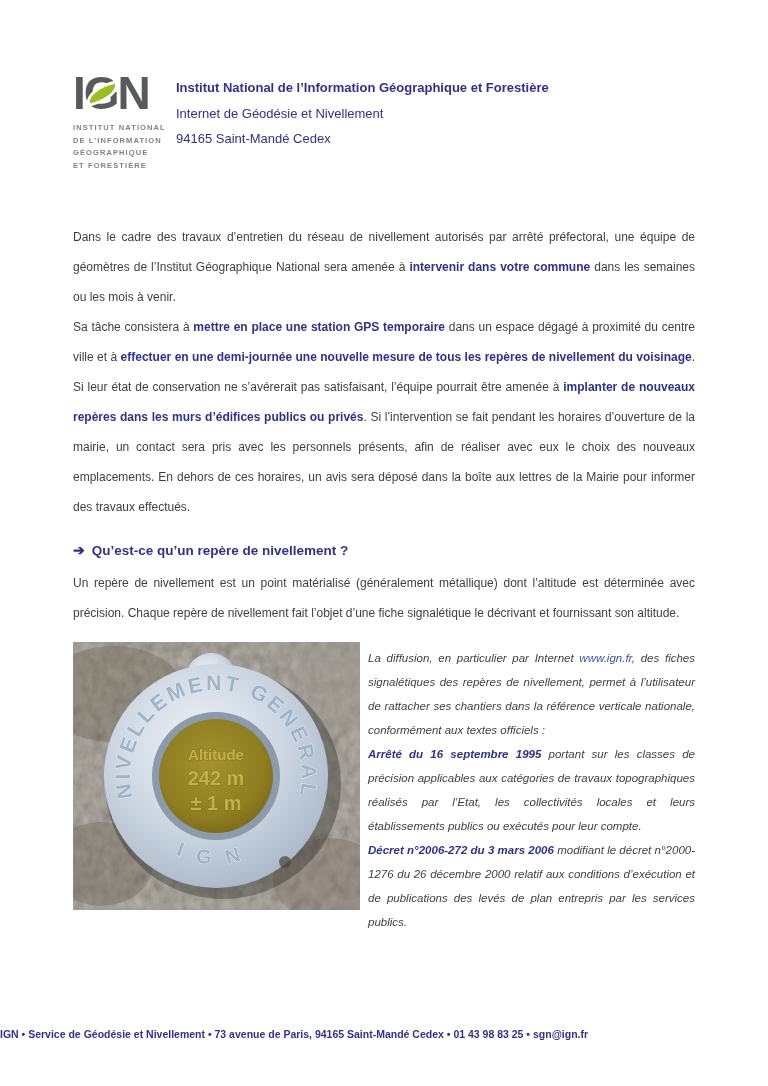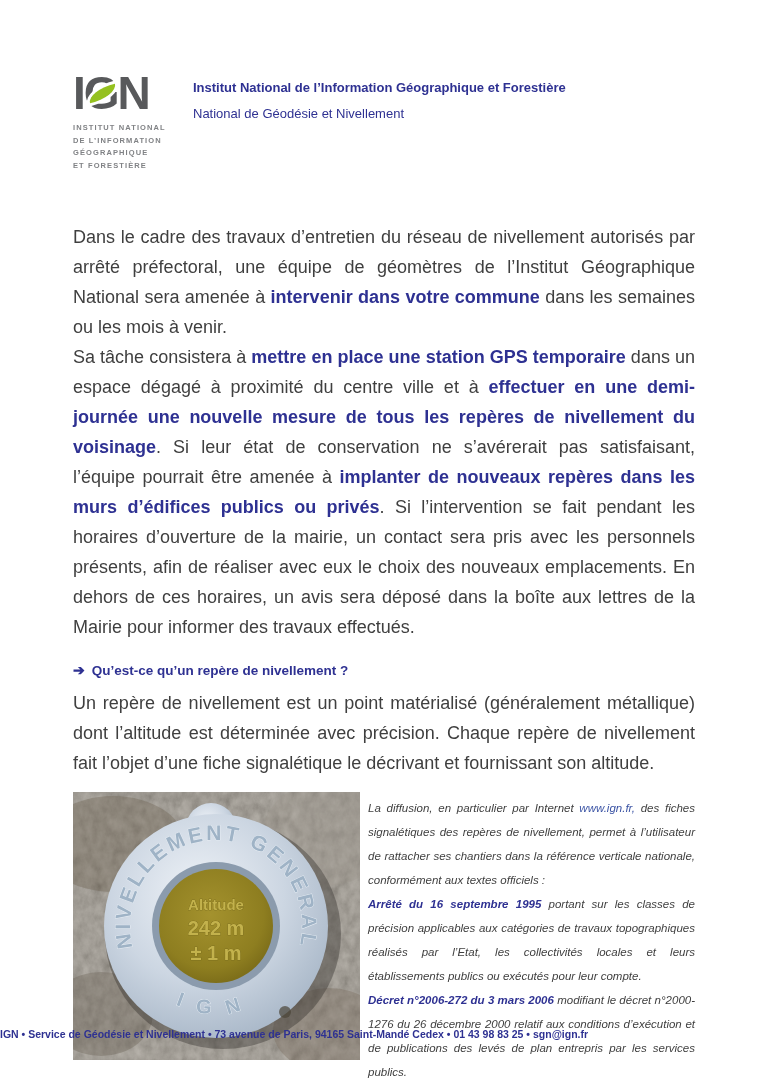--- a/index.html
+++ b/index.html
@@ -26,28 +26,28 @@
     width:29px; height:13px; background:#95C11F;
     border-radius:100% 0 100% 0;
     transform:rotate(-14deg);
     box-shadow:0 0 0 3px #ffffff;
   }
   .logo-tagline { margin-top:9px; }
   .logo-tagline div {
     font-size:7.5px; font-weight:bold; letter-spacing:1.1px;
     color:#808285; line-height:12.5px; white-space:nowrap;
   }
-  .org { margin-left:20px; padding-top:1px; }
+  .org { margin-left:3px; padding-top:1px; }
   .org div { font-size:13px; line-height:25.5px; color:#2E3192; }
   .org .org-name { font-weight:bold; }
 
   
   .content { margin-top:50px; }
   .para {
-    font-size:18px; line-height:30px; text-align:justify; color:#3f3f3f;
+    font-size:12px; line-height:30px; text-align:justify; color:#3f3f3f;
   }
   .hl { color:#2E3192; font-weight:bold; }
 
   .section-heading {
     margin-top:20px; font-size:13.5px; font-weight:bold; color:#2E3192;
   }
   .section-heading .arrow { margin-right:7px; font-size:14px; }
   .def-para { margin-top:10px; }
 
   
@@ -96,21 +96,22 @@
       </div>
       <div class="logo-tagline">
         <div>INSTITUT NATIONAL</div>
         <div>DE L’INFORMATION</div>
         <div>GÉOGRAPHIQUE</div>
         <div>ET FORESTIÈRE</div>
       </div>
     </div>
     <div class="org">
       <div class="org-name">Institut National de l’Information Géographique et Forestière</div>
-      <div>National de Géodésie et Nivellement</div>
+      <div>Internet de Géodésie et Nivellement</div>
+      <div>94165 Saint-Mandé Cedex</div>
     </div>
   </div>
 
   <div class="content">
     <p class="para"><span>Dans le cadre des travaux d’entretien du réseau de nivellement autorisés par arrêté préfectoral, une équipe de géomètres de l’Institut Géographique National sera amenée à </span><span class="hl">intervenir dans votre commune</span><span> dans les semaines ou les mois à venir.</span></p>
     <p class="para"><span>Sa tâche consistera à </span><span class="hl">mettre en place une station GPS temporaire</span><span> dans un espace dégagé à proximité du centre ville et à </span><span class="hl">effectuer en une demi-journée une nouvelle mesure de tous les repères de nivellement du voisinage</span><span>. Si leur état de conservation ne s’avérerait pas satisfaisant, l’équipe pourrait être amenée à </span><span class="hl">implanter de nouveaux repères dans les murs d’édifices publics ou privés</span><span>. Si l’intervention se fait pendant les horaires d’ouverture de la mairie, un contact sera pris avec les personnels présents, afin de réaliser avec eux le choix des nouveaux emplacements. En dehors de ces horaires, un avis sera déposé dans la boîte aux lettres de la Mairie pour informer des travaux effectués.</span></p>
 
     <h2 class="section-heading"><span class="arrow">➔</span><span>Qu’est-ce qu’un repère de nivellement ?</span></h2>
 
     <p class="para def-para">Un repère de nivellement est un point matérialisé (généralement métallique) dont l’altitude est déterminée avec précision. Chaque repère de nivellement fait l’objet d’une fiche signalétique le décrivant et fournissant son altitude.</p>

